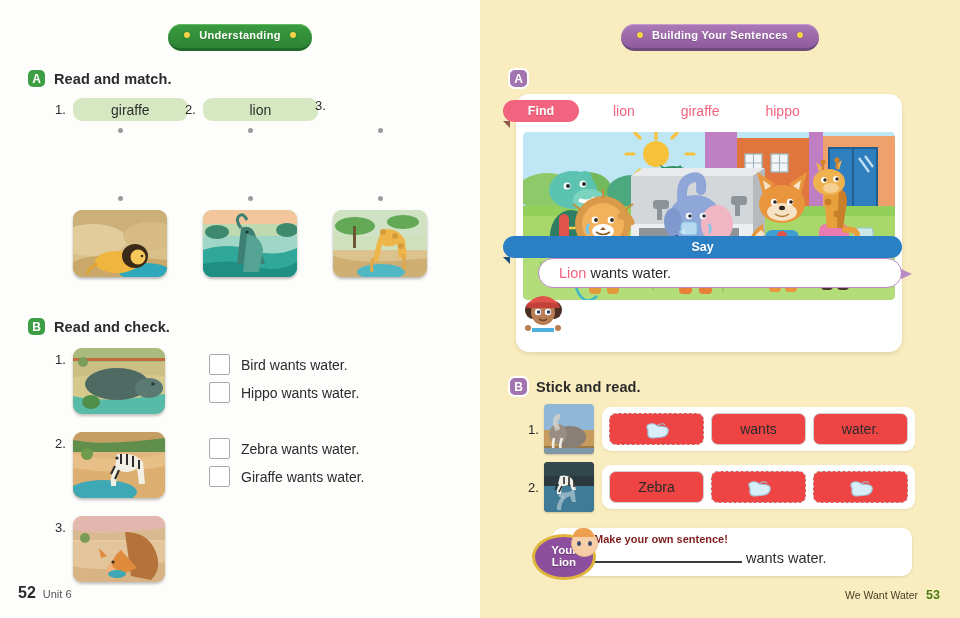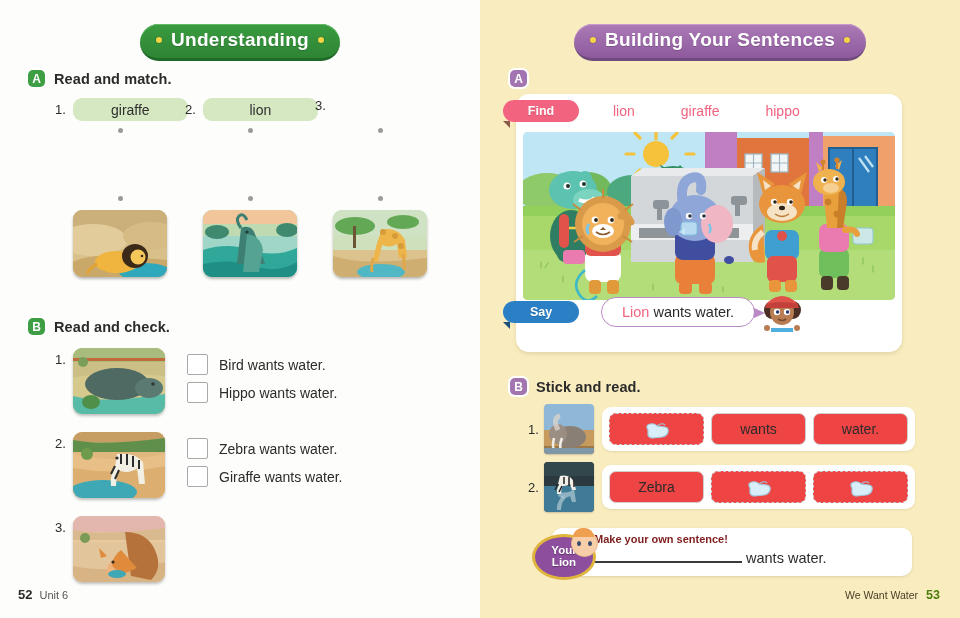--- a/index.html
+++ b/index.html
@@ -11,21 +11,21 @@
   .spread{position:relative;width:960px;height:618px;display:flex;}
   .page{position:relative;height:618px;}
   .page-left{width:480px;background:#fdfdfb;}
   .page-right{width:480px;background:#f9edc0;}
 
   
   .banner-wrap{position:absolute;left:0;right:0;top:24px;display:flex;justify-content:center;}
   .banner{
     display:inline-flex;align-items:center;gap:9px;
     padding:5px 16px 7px;border-radius:20px;
-    font-size:19px;font-weight:bold;color:#ffffff;
+    font-size:11px;font-weight:bold;color:#ffffff;
     letter-spacing:.3px;white-space:nowrap;
     text-shadow:0 1px 0 rgba(0,0,0,.18);
   }
   .banner.green{background:linear-gradient(#3a9c3f,#2e8435);border-bottom:3px solid #1f6a28;box-shadow:inset 0 1px 0 #63bb62;}
   .banner.purple{background:linear-gradient(#a濃,#8e5e9c);background:linear-gradient(#ab7ab6,#8e5a9d);border-bottom:3px solid #6f4a7d;box-shadow:inset 0 1px 0 #c79bd0;}
   .bdot{width:6px;height:6px;border-radius:50%;background:#f6d445;flex:0 0 auto;box-shadow:0 0 0 1px rgba(0,0,0,.08);}
 
   
   .sec{display:flex;align-items:center;gap:9px;}
   .badge-letter{
@@ -60,27 +60,27 @@
     box-shadow:0 2px 3px rgba(0,0,0,.28);overflow:hidden;position:relative;
   }
 
   
   #secB{position:absolute;left:28px;top:318px;}
   .check-list{position:absolute;left:55px;top:348px;}
   .check-item{display:flex;align-items:flex-start;margin-bottom:18px;}
   .cnum{font-size:13px;color:#2b2b2b;width:18px;padding-top:4px;}
   .cthumb{width:92px;height:66px;border-radius:9px;box-shadow:0 2px 3px rgba(0,0,0,.25);overflow:hidden;position:relative;flex:0 0 auto;}
   .opts{margin-left:22px;display:flex;flex-direction:column;gap:7px;padding-top:6px;}
-  .opt{display:flex;align-items:center;gap:11px;}
+  .opt{display:flex;align-items:center;gap:11px;margin-left:22px;}
   .cbox{width:19px;height:19px;border:1.4px solid #a9a9a9;background:#fff;border-radius:2px;flex:0 0 auto;}
   .opt-text{font-size:14px;color:#2b2b2b;}
 
   
   .footer-left{position:absolute;left:18px;bottom:16px;display:flex;align-items:baseline;gap:7px;}
-  .fnum{font-size:13px;font-weight:bold;color:#2b2b2b;}
+  .fnum{font-size:16px;font-weight:bold;color:#2b2b2b;}
   .funit{font-size:11px;color:#555;}
   .footer-right{position:absolute;right:20px;bottom:16px;display:flex;align-items:baseline;gap:8px;}
   .ftitle{font-size:10.5px;color:#4a4127;}
   .fnum-r{font-size:12.5px;font-weight:bold;color:#4d7c0f;}
 
   
   #secRA{position:absolute;left:30px;top:70px;}
   .find-card{
     position:absolute;left:36px;top:94px;width:386px;height:258px;
     background:#fff;border-radius:13px;box-shadow:0 2px 4px rgba(120,100,50,.18);
@@ -99,21 +99,21 @@
     content:"";position:absolute;left:0;bottom:-6px;
     border-left:7px solid transparent;border-top:7px solid #8a5a4a;
   }
   .tag.blue::after{border-top-color:#1c4f7a;}
   .find-words{display:flex;gap:46px;margin-left:34px;}
   .find-word{font-size:14px;color:#f1637f;}
   .scene{
     position:absolute;left:7px;top:38px;width:372px;height:168px;
     border-radius:5px;overflow:hidden;background:#bfe6f2;
   }
-  .say-row{position:absolute;left:0;bottom:16px;width:100%;display:flex;align-items:center;}
+  .say-row{position:absolute;left:0;bottom:16px;width:100%;display:flex;flex-direction:column;}
   .bubble{
     position:relative;margin-left:22px;
     border:1.6px solid #b98ac4;border-radius:16px;background:#fff;
     height:28px;padding:0 20px;display:flex;align-items:center;
     font-size:14.5px;color:#2b2b2b;
   }
   .bubble::after{
     content:"";position:absolute;right:-11px;top:10px;
     width:0;height:0;border-top:5px solid transparent;border-bottom:5px solid transparent;
     border-left:11px solid #b98ac4;

